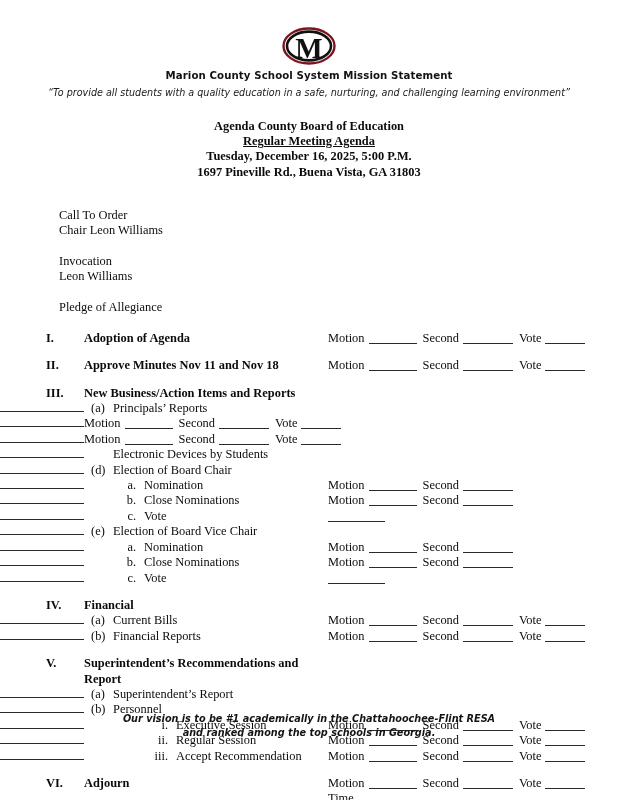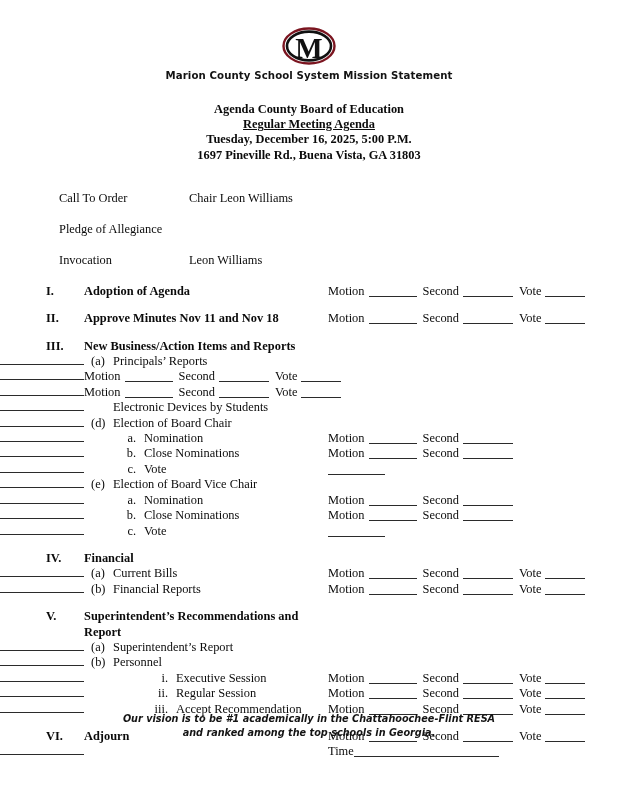--- a/index.html
+++ b/index.html
@@ -70,20 +70,21 @@
 
   
   .preamble {
     margin-top: 28px;
     padding-left: 59px;
   }
   .pre-row {
     display: flex;
     font-size: 12.4px;
     margin-bottom: 16px;
+    flex-direction: column;
   }
   .pre-label { width: 130px; }
   .pre-value { }
 
   
   .agenda {
     margin-top: 8px;
     padding-left: 0;
     font-size: 12.4px;
   }
@@ -180,41 +181,42 @@
 
   <div class="masthead">
     <div class="logo">
       <svg width="54" height="40" viewBox="0 0 54 40" aria-hidden="true">
         <ellipse cx="27" cy="20" rx="25.5" ry="17.5" fill="#ffffff" stroke="#7b1520" stroke-width="2.4"></ellipse>
         <ellipse cx="27" cy="20" rx="22" ry="14.4" fill="#ffffff" stroke="#111111" stroke-width="2.6"></ellipse>
         <text x="27" y="31.5" text-anchor="middle" font-family="Liberation Serif, DejaVu Serif, serif" font-size="29" font-weight="bold" fill="#111111">M</text>
       </svg>
     </div>
     <div class="mission-heading">Marion County School System Mission Statement</div>
+    <div class="mission-quote">“To provide all students with a quality education in a safe, nurturing, and challenging learning environment”</div>
   </div>
 
   <div class="title-block">
     <div class="title-line">Agenda County Board of Education</div>
     <div class="title-line underline">Regular Meeting Agenda</div>
     <div class="title-line">Tuesday, December 16, 2025, 5:00 P.M.</div>
     <div class="title-line">1697 Pineville Rd., Buena Vista, GA 31803</div>
   </div>
 
   <div class="preamble">
       <div class="pre-row">
         <div class="pre-label">Call To Order</div>
         <div class="pre-value">Chair Leon Williams</div>
       </div>
       <div class="pre-row">
+        <div class="pre-label">Invocation</div>
+        <div class="pre-value">Leon Williams</div>
+      </div>
+      <div class="pre-row">
         <div class="pre-label">Pledge of Allegiance</div>
         <div class="pre-value"></div>
-      </div>
-      <div class="pre-row">
-        <div class="pre-label">Invocation</div>
-        <div class="pre-value">Leon Williams</div>
       </div>
     </div>
 
   <div class="agenda">
       <div class="row section tight">
         <span class="num">I.</span>
         <span class="label bold">Adoption of Agenda</span>
         <span class="mvs"><span class="lbl">Motion</span><span class="blank b-motion"></span><span class="lbl">Second</span><span class="blank b-second"></span><span class="lbl">Vote</span><span class="blank b-vote"></span></span>
       </div>
       <div class="row section">

